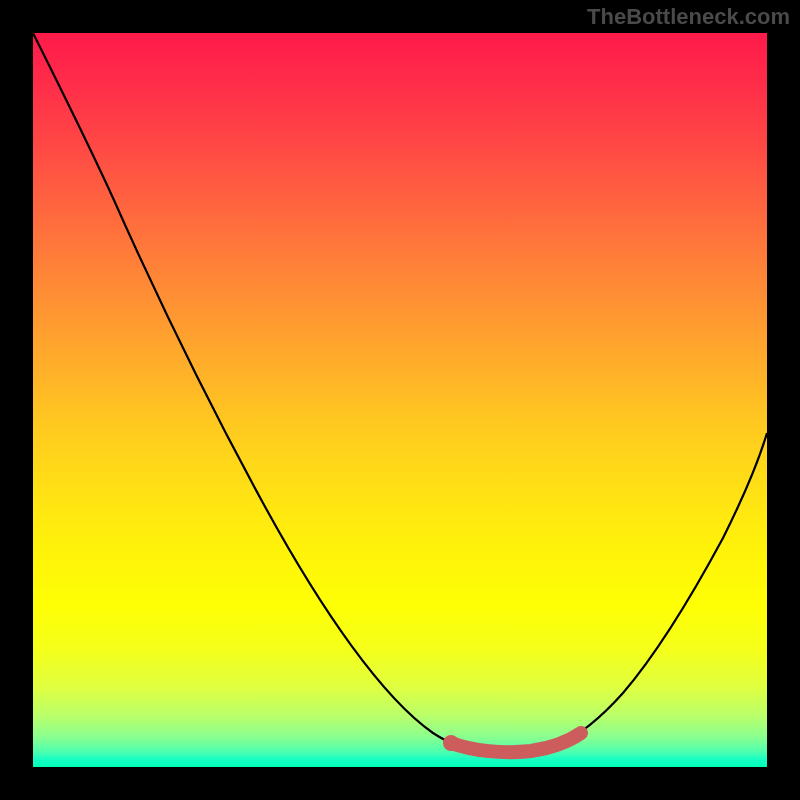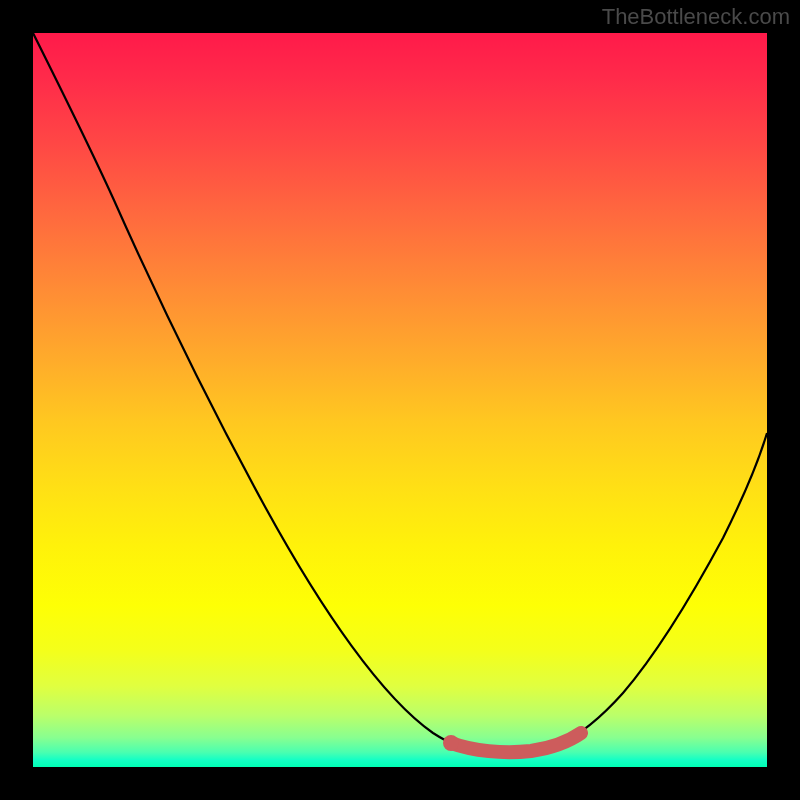--- a/index.html
+++ b/index.html
@@ -3,21 +3,21 @@
 <meta charset="utf-8">
 <style>
   * { margin: 0; padding: 0; box-sizing: border-box; }
   body { width: 800px; height: 800px; background: #000; position: relative; font-family: Arial, sans-serif; }
   .attribution {
     position: absolute;
     top: 4px;
     right: 10px;
     color: #4a4a4a;
     font-size: 22px;
-    font-weight: 400;
+    font-weight: 700;
     z-index: 10;
   }
   .outer-frame {
     position: absolute;
     top: 0; left: 0;
     width: 800px; height: 800px;
     background: #000;
   }
   .plot-area {
     position: absolute;

